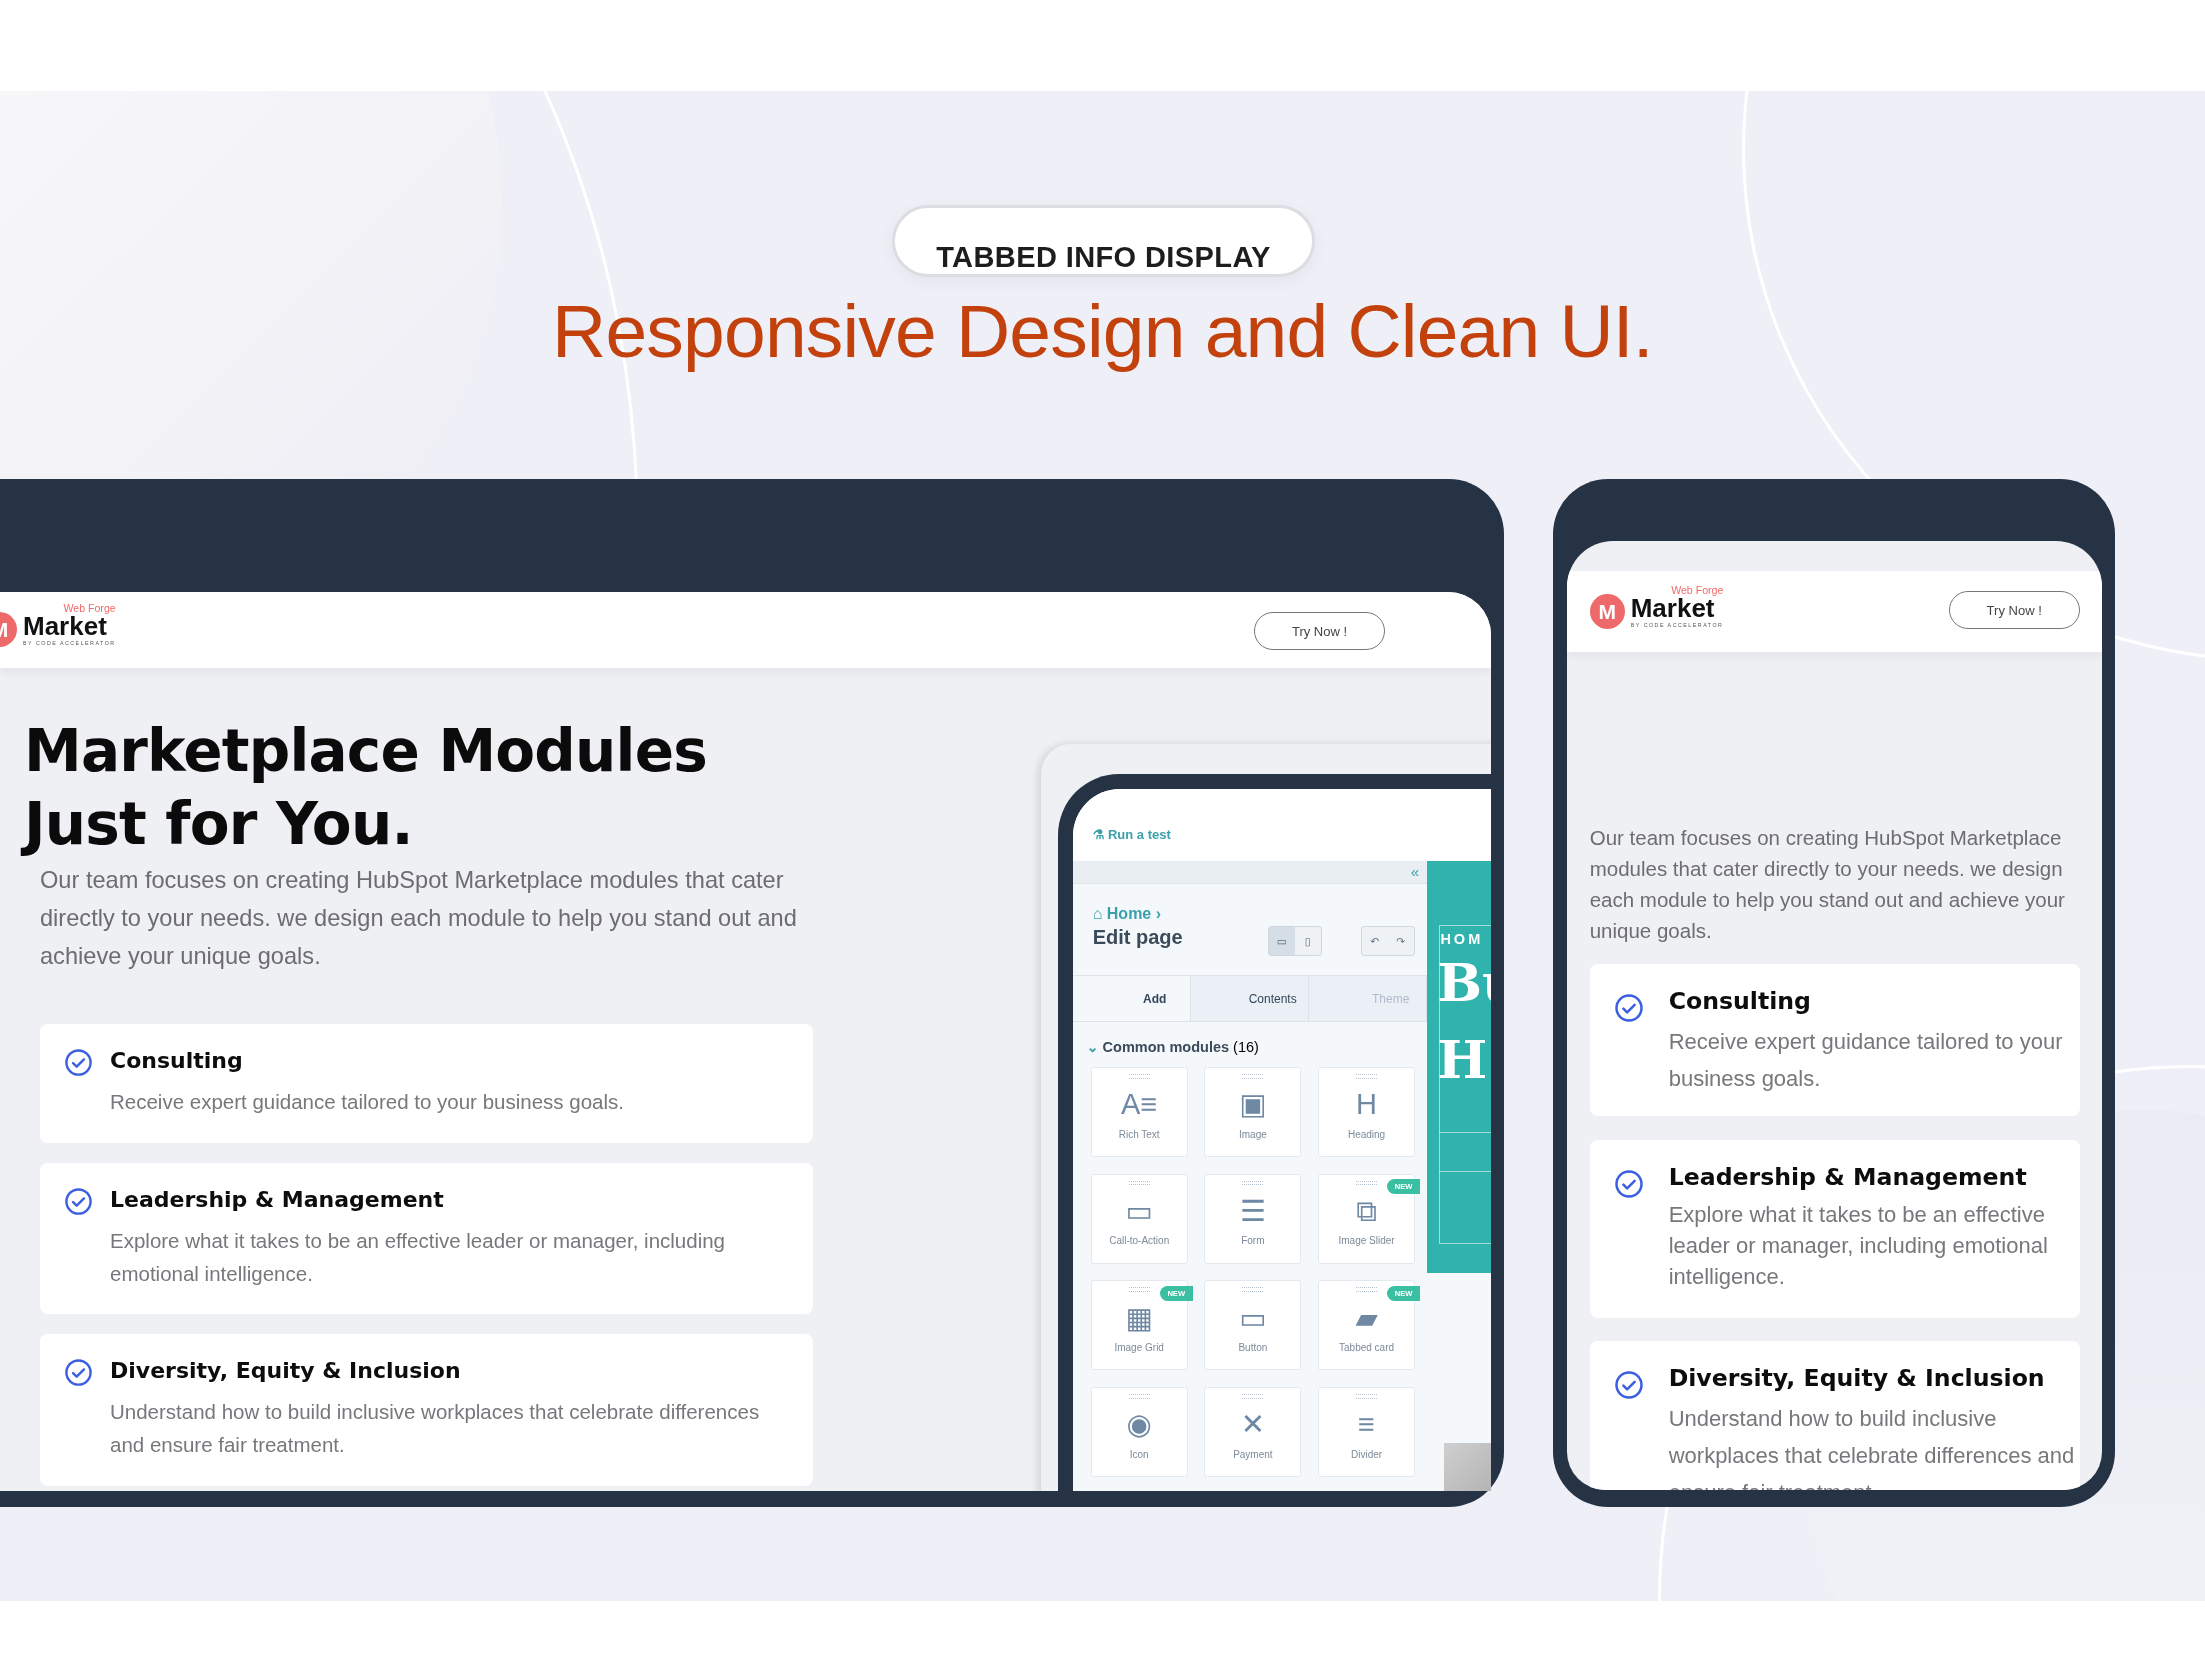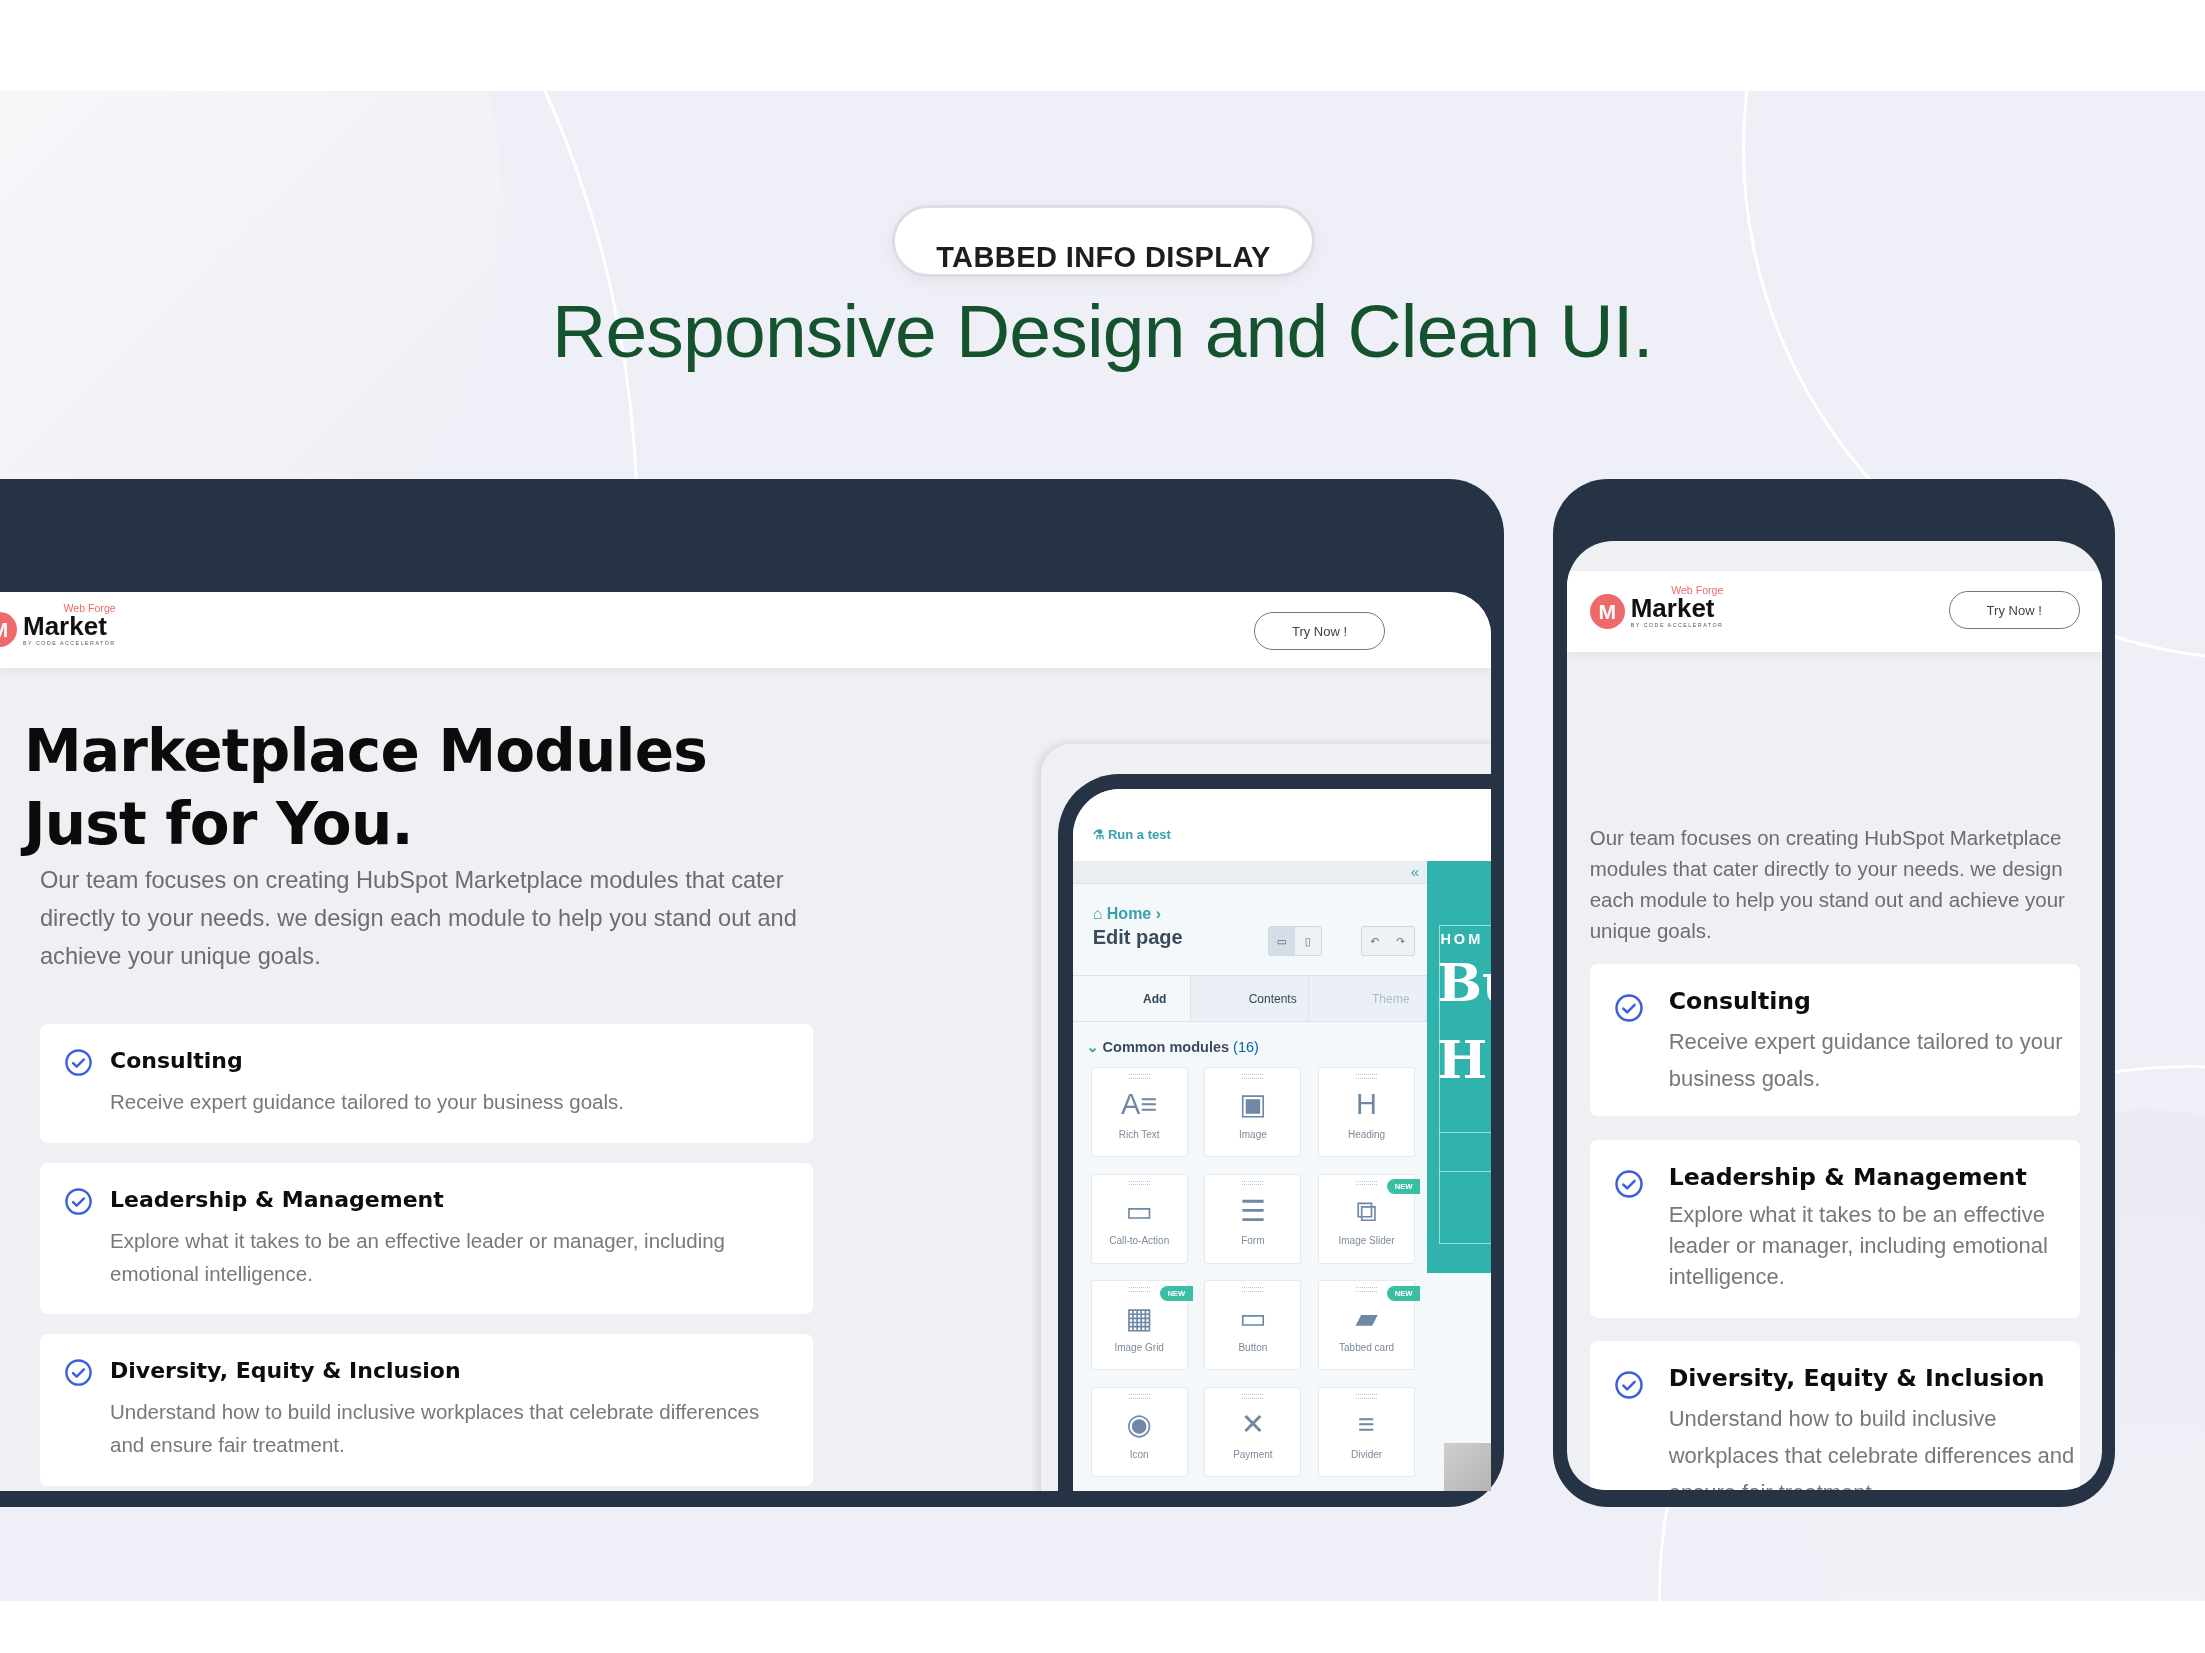--- a/index.html
+++ b/index.html
@@ -9,21 +9,21 @@
   .band { position: absolute; left: 0; top: 91px; width: 2205px; height: 1510px; background: #eff0f7; overflow: hidden; }
   .circle { position: absolute; border-radius: 50%; }
   .c1 { left: -426px; top: -350px; width: 928px; height: 928px; background: linear-gradient(135deg, #ffffff 0%, #f4f4f8 60%, #ececf3 100%); opacity: .95; }
   .c2 { left: -593px; top: -396px; width: 1232px; height: 1674px; border: 3px solid #ffffff; }
   .c3 { left: 1742px; top: -456px; width: 1065px; height: 1027px; border: 3px solid #ffffff; }
   .c4 { left: 1803px; top: 1019px; width: 685px; height: 685px; background: linear-gradient(180deg, #eaebf3, #f3f4f9); }
   .c5 { left: 1658px; top: 974px; width: 1065px; height: 1065px; border: 3px solid #ffffff; }
 
   .pill { position: absolute; left: 892px; top: 205px; width: 423px; height: 72px; background: #fff; border: 3px solid #dcdde2; border-radius: 37px; display: flex; align-items: flex-end; justify-content: center; box-shadow: 0 4.6px 18px rgba(0,0,0,.05); }
   .pill span { font-size: 29px; font-weight: 700; color: #1d1d1f; letter-spacing: 0.4px; }
-  .title { position: absolute; left: 0; width: 2205px; top: 288px; text-align: center; font-size: 75px; color: #14532d; font-weight: 400; letter-spacing: -0.8px; }
+  .title { position: absolute; left: 0; width: 2205px; top: 288px; text-align: center; font-size: 75px; color: #c2410c; font-weight: 400; letter-spacing: -0.8px; }
 
   
   .desk-frame { position: absolute; left: 0; top: 479px; width: 1504px; height: 1028px; background: #263344; border-radius: 0 55px 55px 0; }
   .desk-screen { position: absolute; left: 0; top: 113px; width: 1491px; height: 899px; background: #eff0f4; border-radius: 0 43px 0 0; overflow: hidden; }
   .desk-nav { position: absolute; left: 0; top: 0; width: 100%; height: 76px; background: #fff; box-shadow: 0 4.6px 9px rgba(0,0,0,.05); }
   .logo { position: absolute; display: flex; align-items: center; }
   .logo-mark { width: 35px; height: 35px; border-radius: 50%; background: #ee6a6a; display: flex; align-items: center; justify-content: center; color: #fff; font-weight: 700; font-size: 21px; }
   .logo-text { position: relative; margin-left: 6px; line-height: 1; }
   .logo-top { position: absolute; right: 0; top: -10.6px; color: #f16a6a; font-size: 10.6px; }
   .logo-main { font-size: 26px; font-weight: 700; color: #111; }
@@ -47,21 +47,21 @@
   .t-collapse { position: absolute; right: 7.6px; top: 1.5px; color: #3aa0ab; font-size: 15px; }
   .t-home { position: absolute; left: 20px; top: 116px; color: #3aa0ab; font-size: 16px; font-weight: 700; }
   .t-edit { position: absolute; left: 20px; top: 137px; font-size: 20px; font-weight: 700; color: #3b4b5c; }
   .t-toggle { position: absolute; top: 137px; height: 30px; border: 0.8px solid #cfd8e0; border-radius: 3px; background: #eef2f5; display: flex; }
   .t-toggle span { width: 26px; display: flex; align-items: center; justify-content: center; font-size: 10.6px; color: #5a6c7e; }
   .t-tabs { position: absolute; left: 0; top: 186px; width: 354px; height: 47px; display: flex; border-top: 0.8px solid #dde3e8; border-bottom: 0.8px solid #dde3e8; }
   .t-tabs div { flex: 1; display: flex; align-items: center; justify-content: center; font-size: 12px; color: #33475b; border-right: 0.8px solid #dde3e8; background: #eaf0f6; padding-left: 47px; }
   .t-tabs div.active { background: #f5f8fa; font-weight: 700; }
   .t-tabs div.dim { color: #b0bccb; }
   .t-common { position: absolute; left: 13.7px; top: 250px; font-size: 14.5px; font-weight: 700; color: #3b4b5c; }
-  .t-common em { font-style: normal; font-weight: 400; color: #0369a1; }
+  .t-common em { font-style: normal; font-weight: 400; color: #000000; }
   .t-grid { position: absolute; left: 18px; top: 278px; display: grid; grid-template-columns: repeat(3, 97px); gap: 16.7px 16.7px; }
   .mod { position: relative; width: 97px; height: 90px; background: #fff; border: 0.8px solid #e3e9ef; border-radius: 3px; display: flex; flex-direction: column; align-items: center; }
   .mod .grip { margin-top: 6px; width: 21px; height: 4.6px; border-top: 1.5px dotted #b7c3cf; border-bottom: 1.5px dotted #b7c3cf; }
   .mod .ico { margin-top: 10.6px; font-size: 29px; color: #6f88a4; line-height: 30px; height: 32px; }
   .mod .lbl { margin-top: 7.6px; font-size: 10px; color: #7c8a99; }
   .mod .new { position: absolute; right: -6px; top: 4.6px; background: #3bbfa2; color: #fff; font-size: 7.6px; font-weight: 700; padding: 3px 7.6px; border-radius: 9px 0 0 9px; }
   .t-teal { position: absolute; left: 354px; top: 72px; width: 91px; height: 412px; background: #30b3ac; }
   .t-teal .home { position: absolute; left: 13.7px; top: 70px; color: #fff; font-size: 14.5px; letter-spacing: 3px; font-weight: 700; }
   .t-teal .big { position: absolute; left: 10.6px; color: #fff; font-family: "DejaVu Serif", serif; font-weight: 700; font-size: 53px; }
   .t-teal .box { position: absolute; left: 12px; top: 64px; width: 91px; height: 319px; border: 1.5px solid rgba(255,255,255,.55); }

